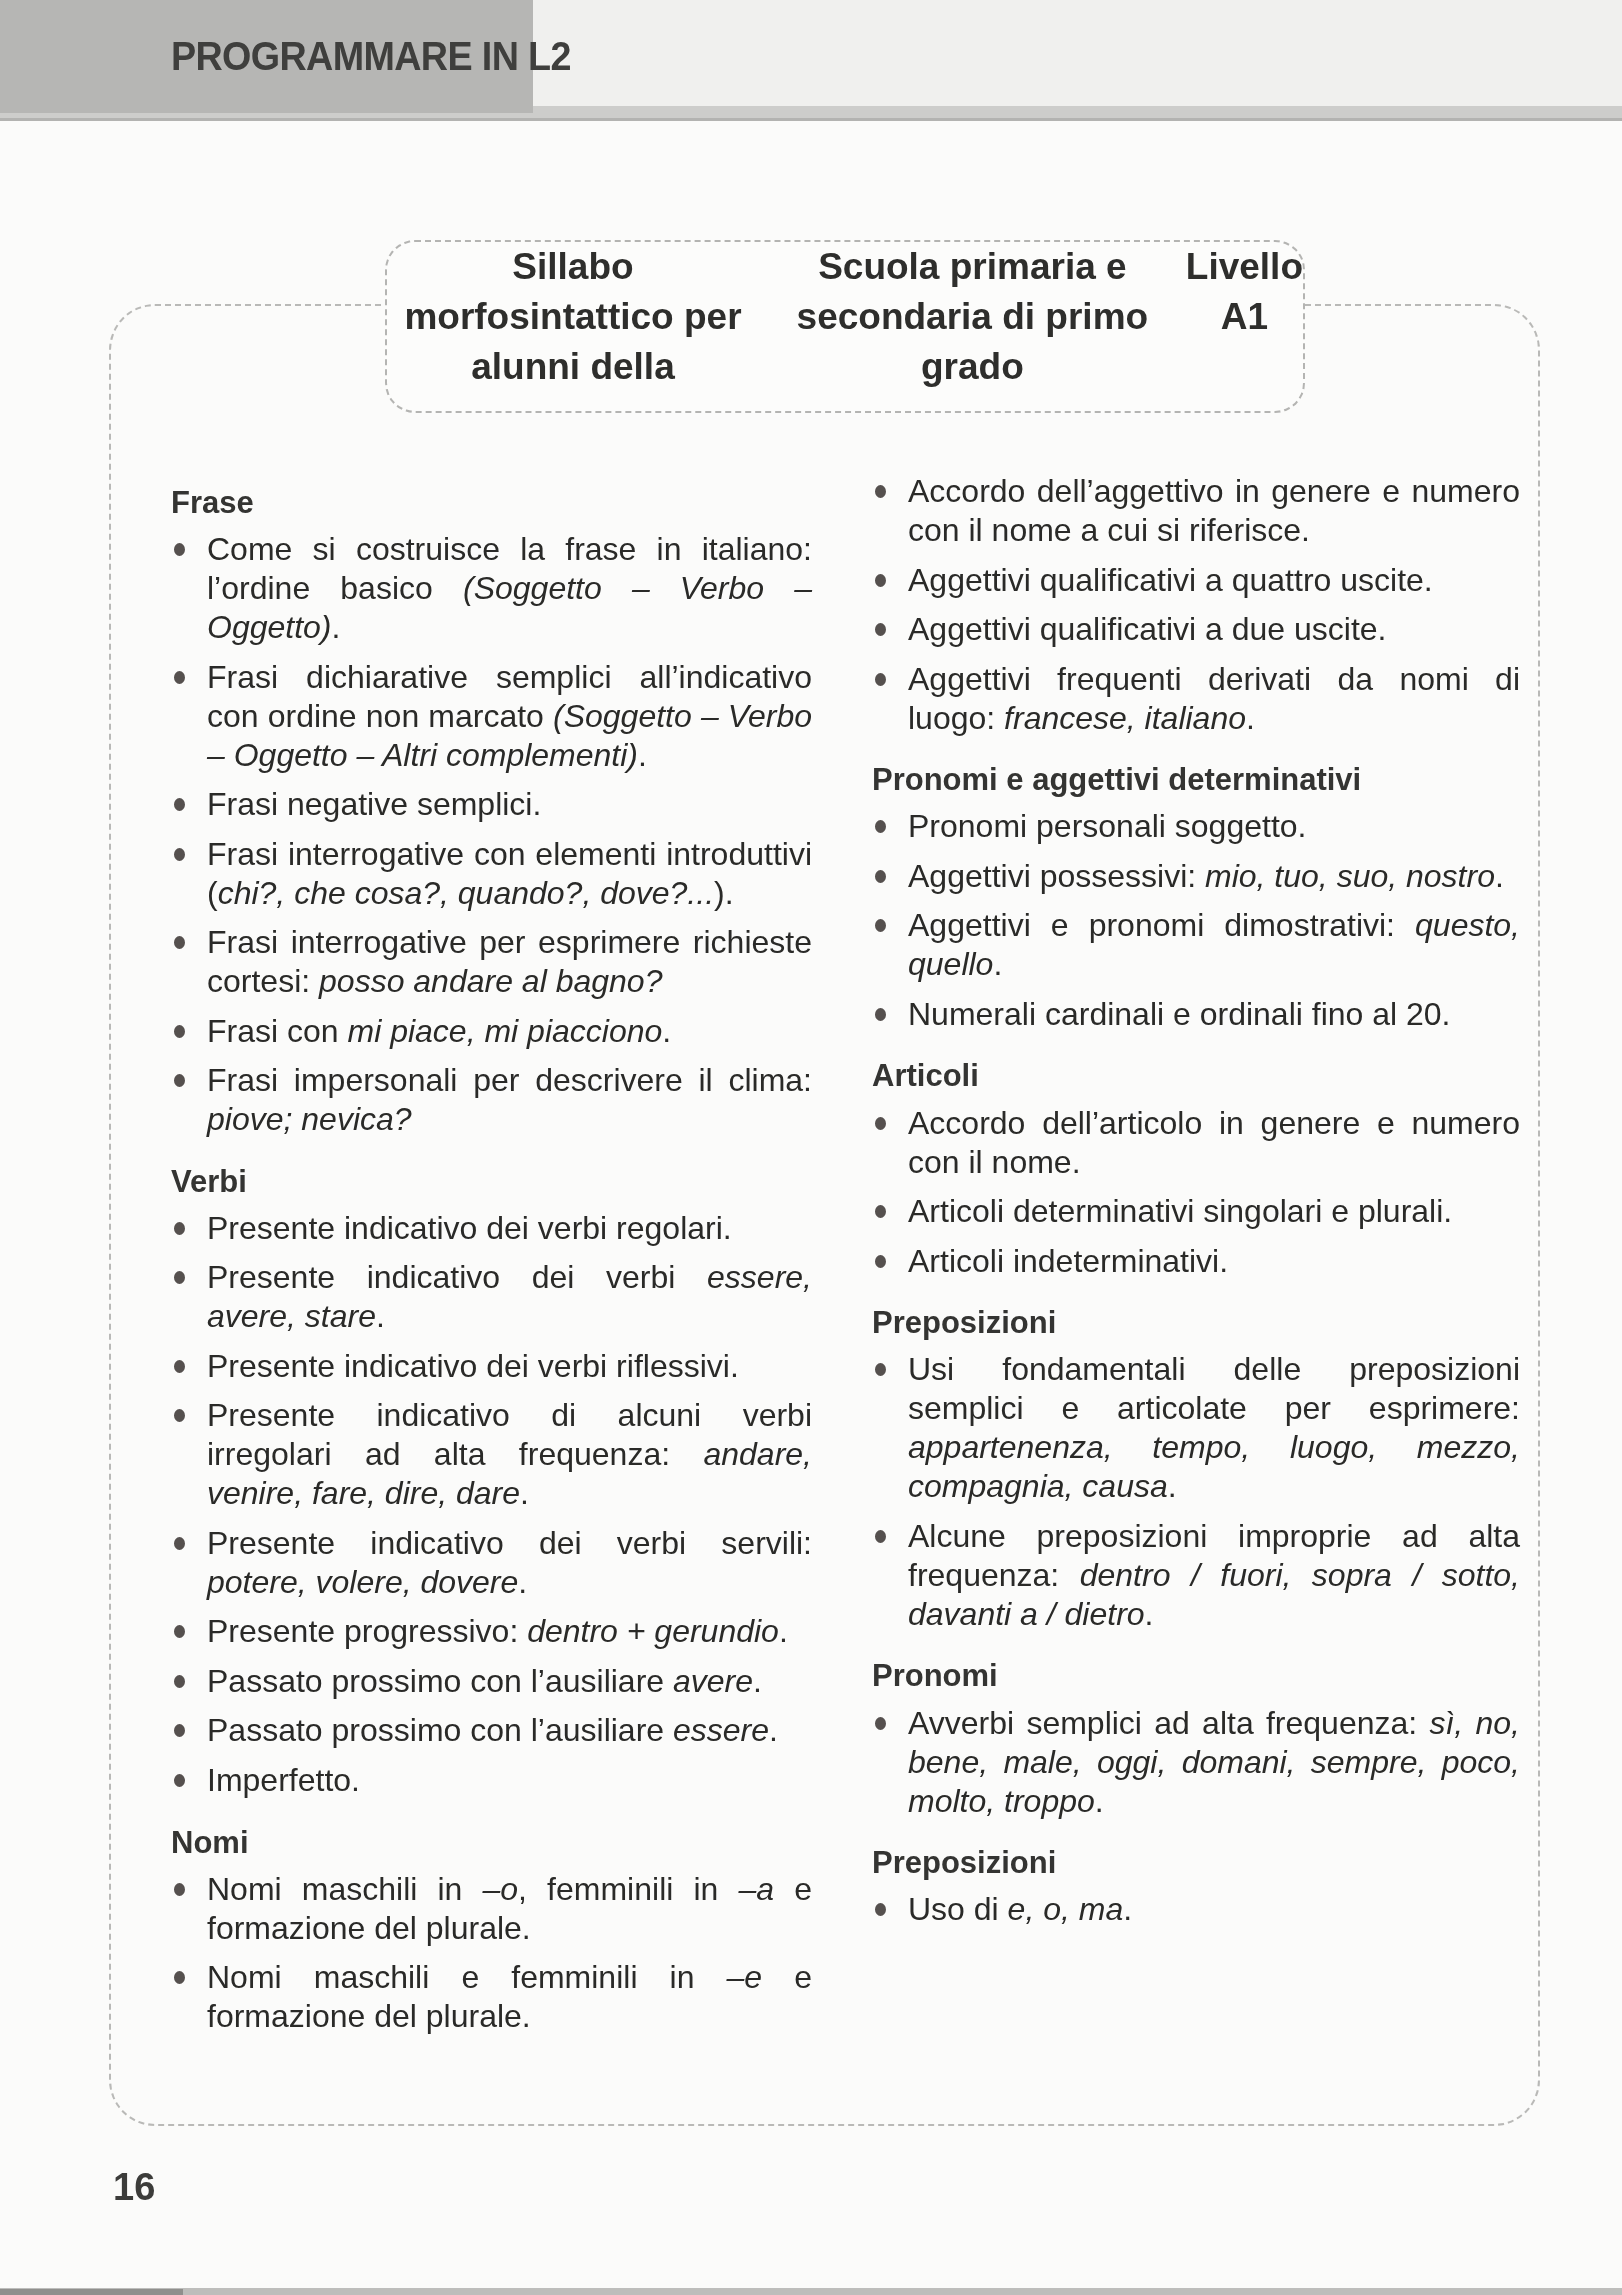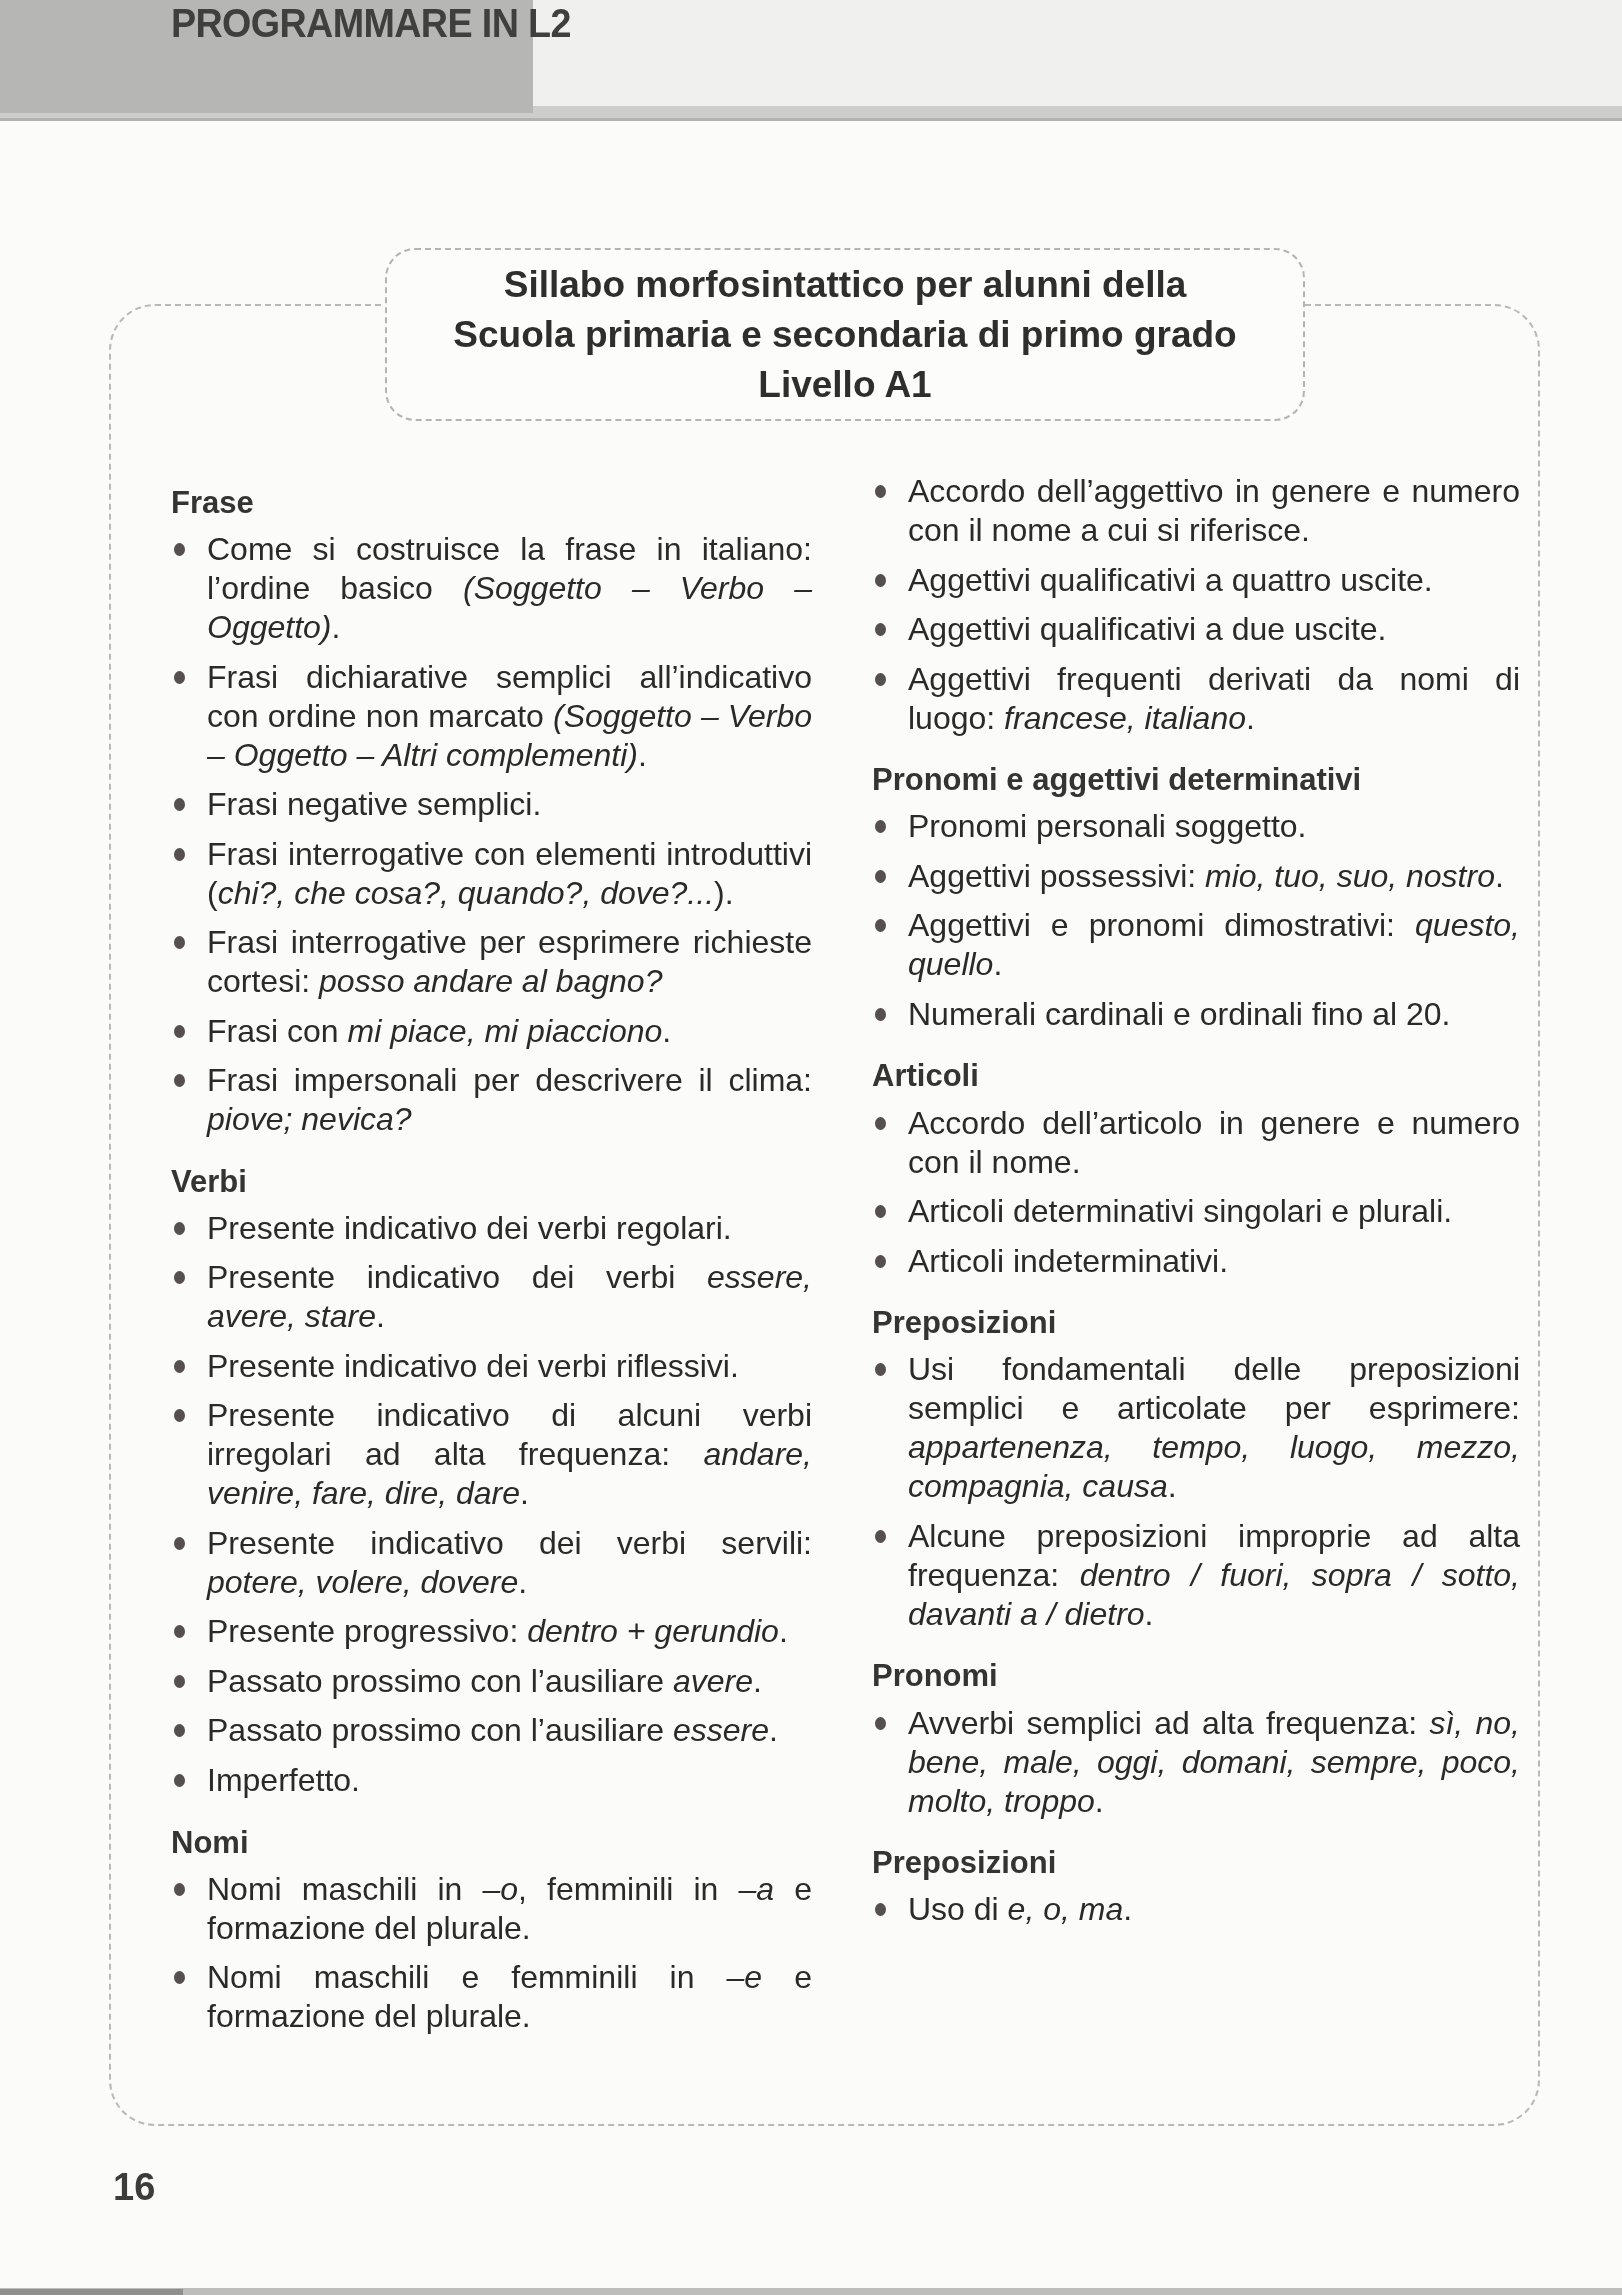--- a/index.html
+++ b/index.html
@@ -4,31 +4,31 @@
 <style>
   html,body{margin:0;padding:0;background:#f6f6f4;}
   .page{position:relative;width:1623px;height:2295px;background:#fbfbfa;overflow:hidden;
         font-family:"Liberation Sans", sans-serif;color:#2a2a28;}
 
   
   .band{position:absolute;left:0;top:0;width:1623px;height:106px;background:#f0f0ee;}
   .band-strip{position:absolute;left:0;top:106px;width:1623px;height:11.8px;background:#cdcdcb;}
   .band-line{position:absolute;left:0;top:118px;width:1623px;height:2.6px;background:#b3b3b1;}
   .banner-box{position:absolute;left:0;top:0;width:533px;height:113px;background:#b6b6b4;
-              display:flex;align-items:flex-start;}
+              display:flex;align-items:center;}
   .banner-box span{display:inline-block;margin-left:171px;font-size:41px;font-weight:bold;
               letter-spacing:-0.7px;color:#3f3f3d;transform:scaleX(.92);transform-origin:left center;
               white-space:nowrap;}
 
   
   .outer-frame{position:absolute;left:109px;top:304px;width:1427px;height:1818px;
                border:2.6px dashed #b9b9b7;border-radius:46px;z-index:1;}
-  .title-box{position:absolute;left:385px;top:248px;width:916px;height:169px;background:#fcfcfb;
+  .title-box{position:absolute;left:385px;top:240px;width:916px;height:169px;background:#fcfcfb;
              border:2.6px dashed #b4b4b2;border-radius:30px;z-index:2;
-             display:flex;flex-direction:column;justify-content:center;text-align:center;}
+             display:flex;flex-direction:row;justify-content:center;text-align:center;}
   .title-box div{font-size:37px;line-height:50px;font-weight:bold;color:#2e2e2c;}
 
   
   .col{position:absolute;top:472px;z-index:3;}
   #col1{left:171px;width:641px;}
   #col2{left:872px;width:648px;}
 
   .section h2{margin:23.6px 0 9.2px 0;font-size:31px;line-height:37px;font-weight:bold;color:#343432;}
   .section:first-child h2{margin-top:12px;}
   .item{position:relative;padding-left:36px;margin-bottom:10.5px;font-size:32px;line-height:39px;

